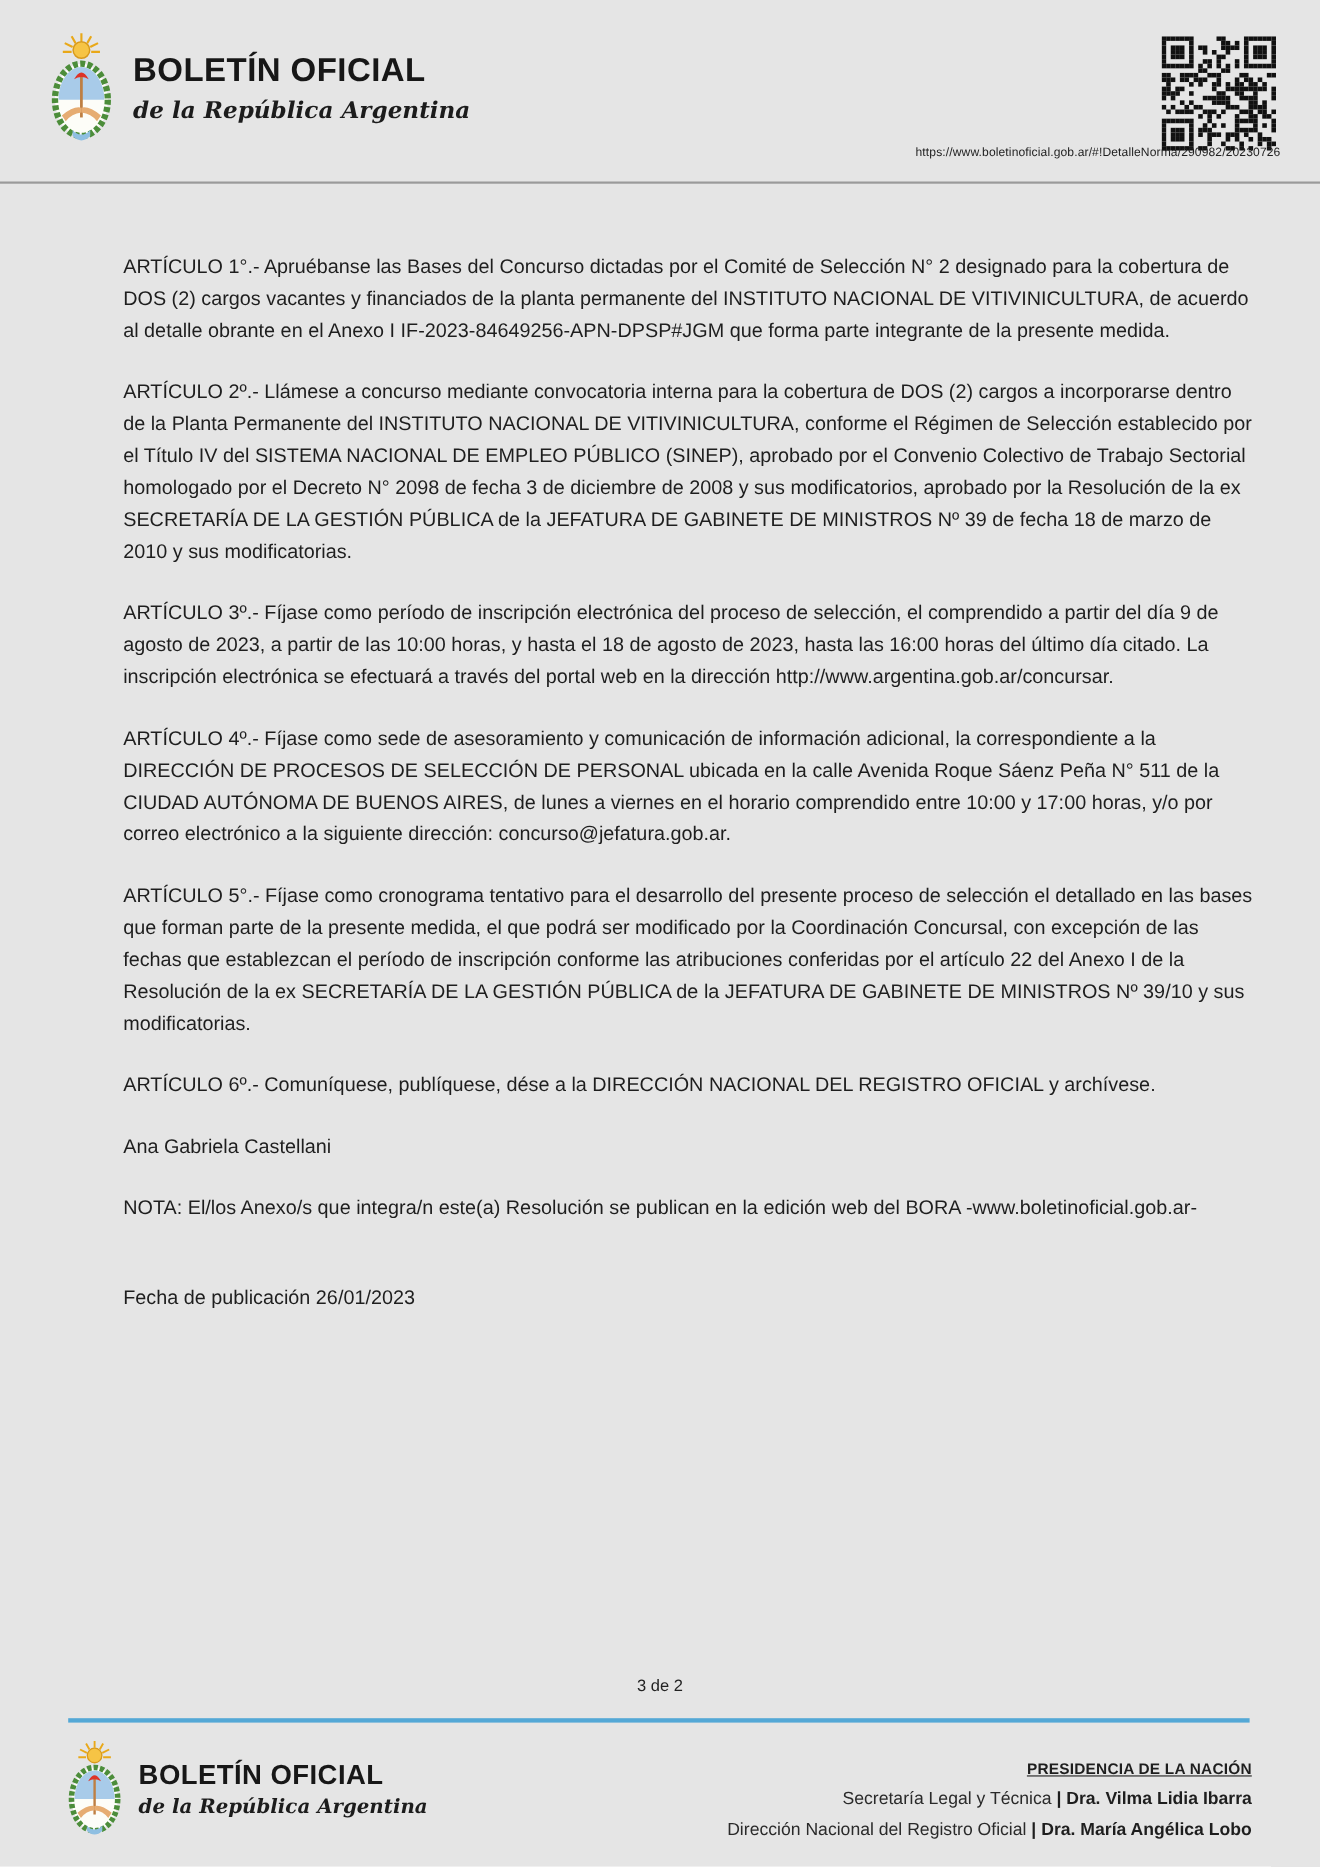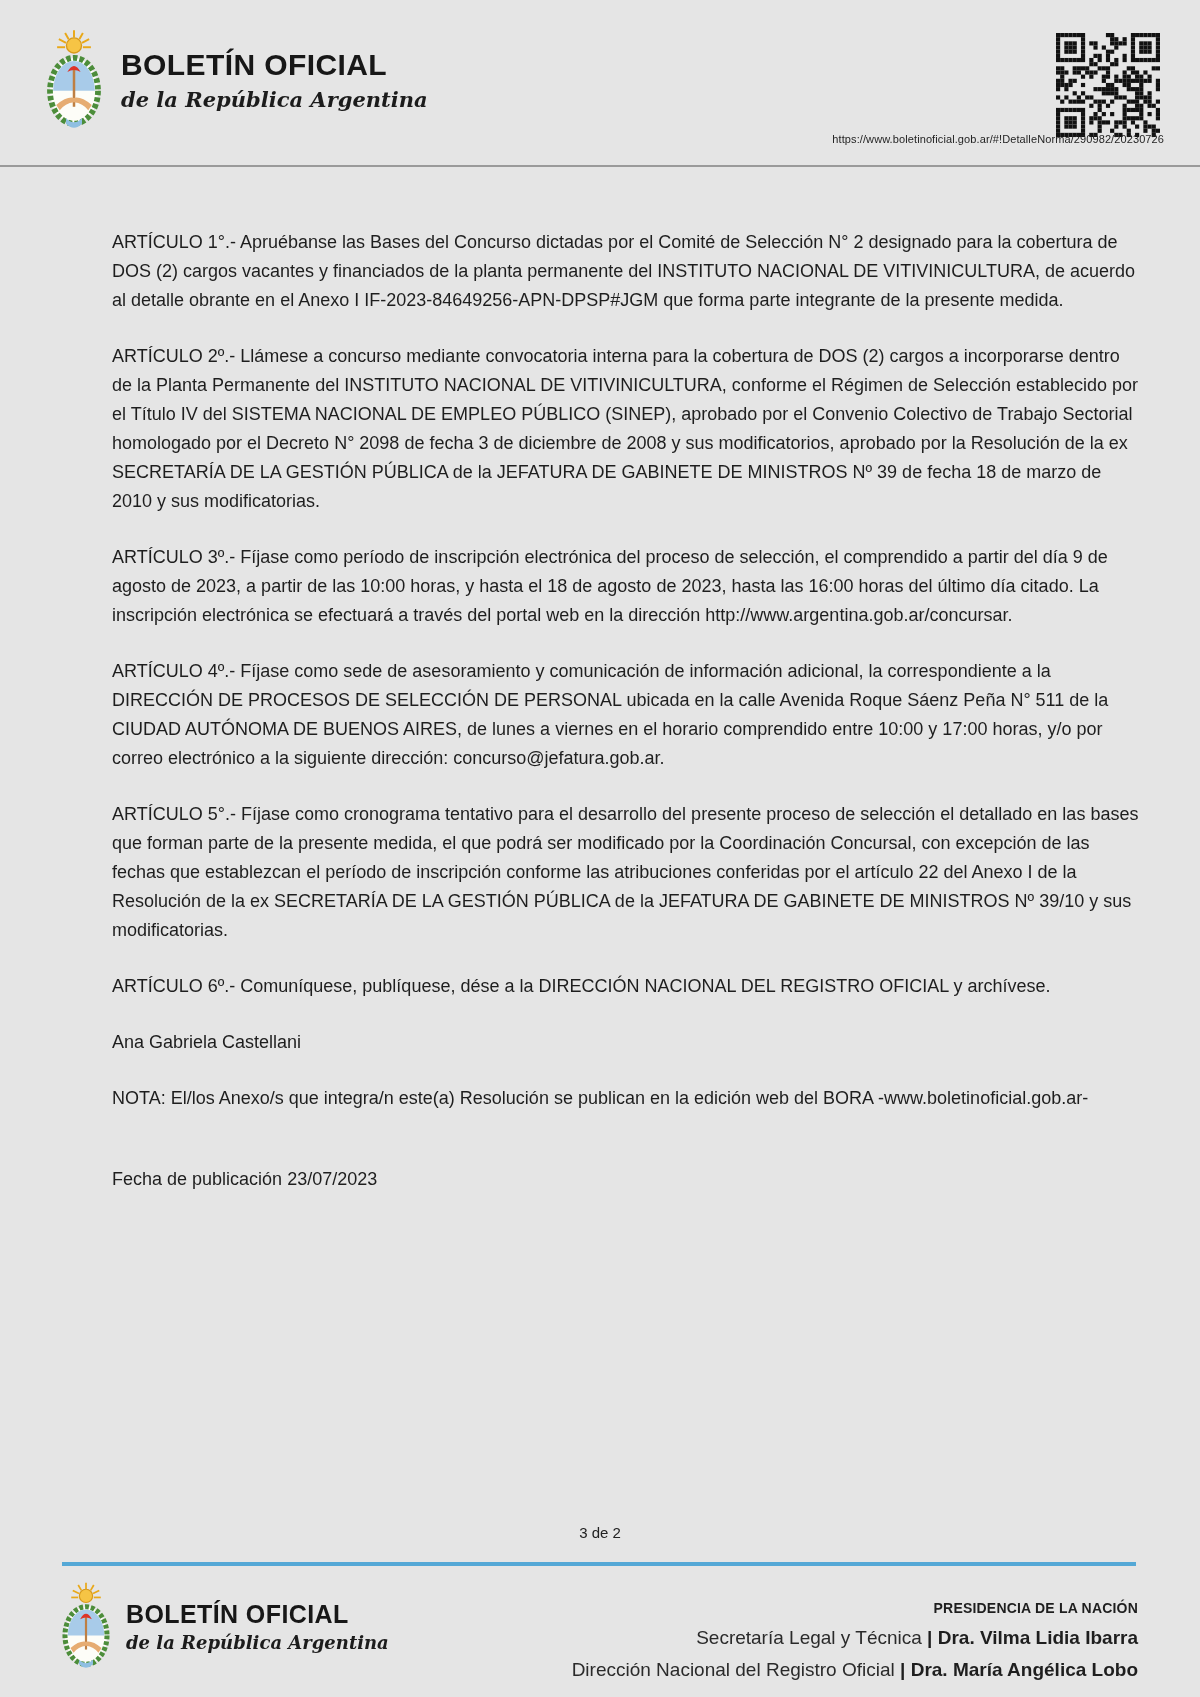--- a/index.html
+++ b/index.html
@@ -25,22 +25,22 @@
   .pub { margin-top:52px; }
   .pub b { font-weight:400; }
   
   .pagenum { position:absolute; top:1524px; left:0; width:100%; text-align:center; font-size:15px; color:#222; }
   .accentbar { position:absolute; top:1562px; left:62px; right:64px; height:4px; background:#54a8d6; }
   .footer-brand { position:absolute; left:58px; top:1580px; display:flex; align-items:center; gap:12px; }
   .footer-brand .arms { width:56px; height:94px; }
   .footer-brand .brand-title { font-size:25px; }
   .footer-brand .brand-sub { font-size:18px; margin-top:5px; }
   .credits { position:absolute; right:62px; top:1600px; text-align:right; color:#1e1e1e; }
-  .credits .presidency { font-size:14px; font-weight:700; letter-spacing:.2px; margin-bottom:11px; }
-  .credits .line { font-size:19px; margin-bottom:10px;margin-left:26px; }
+  .credits .presidency { font-size:14px; font-weight:700; letter-spacing:.2px; margin-bottom:11px;text-decoration:underline; }
+  .credits .line { font-size:16px; margin-bottom:10px;margin-left:26px; }
   .credits .line .lbl { font-weight:400; color:#2a2a2a; }
   .credits .line b { font-weight:700; }
 </style>
 </head>
 <body>
 
 <svg width="0" height="0" style="position:absolute" aria-hidden="true">
   <defs>
     <symbol id="arms" viewBox="0 0 72 118">
       <g stroke="#e9a818" stroke-width="2.2">
@@ -386,21 +386,21 @@
     <p>ARTÍCULO 1°.- Apruébanse las Bases del Concurso dictadas por el Comité de Selección N° 2 designado para la cobertura de DOS (2) cargos vacantes y financiados de la planta permanente del INSTITUTO NACIONAL DE VITIVINICULTURA, de acuerdo al detalle obrante en el Anexo I IF-2023-84649256-APN-DPSP#JGM que forma parte integrante de la presente medida.</p>
     <p>ARTÍCULO 2º.- Llámese a concurso mediante convocatoria interna para la cobertura de DOS (2) cargos a incorporarse dentro de la Planta Permanente del INSTITUTO NACIONAL DE VITIVINICULTURA, conforme el Régimen de Selección establecido por el Título IV del SISTEMA NACIONAL DE EMPLEO PÚBLICO (SINEP), aprobado por el Convenio Colectivo de Trabajo Sectorial homologado por el Decreto N° 2098 de fecha 3 de diciembre de 2008 y sus modificatorios, aprobado por la Resolución de la ex SECRETARÍA DE LA GESTIÓN PÚBLICA de la JEFATURA DE GABINETE DE MINISTROS Nº 39 de fecha 18 de marzo de 2010 y sus modificatorias.</p>
     <p>ARTÍCULO 3º.- Fíjase como período de inscripción electrónica del proceso de selección, el comprendido a partir del día 9 de agosto de 2023, a partir de las 10:00 horas, y hasta el 18 de agosto de 2023, hasta las 16:00 horas del último día citado. La inscripción electrónica se efectuará a través del portal web en la dirección http://www.argentina.gob.ar/concursar.</p>
     <p>ARTÍCULO 4º.- Fíjase como sede de asesoramiento y comunicación de información adicional, la correspondiente a la DIRECCIÓN DE PROCESOS DE SELECCIÓN DE PERSONAL ubicada en la calle Avenida Roque Sáenz Peña N° 511 de la CIUDAD AUTÓNOMA DE BUENOS AIRES, de lunes a viernes en el horario comprendido entre 10:00 y 17:00 horas, y/o por correo electrónico a la siguiente dirección: concurso@jefatura.gob.ar.</p>
     <p>ARTÍCULO 5°.- Fíjase como cronograma tentativo para el desarrollo del presente proceso de selección el detallado en las bases que forman parte de la presente medida, el que podrá ser modificado por la Coordinación Concursal, con excepción de las fechas que establezcan el período de inscripción conforme las atribuciones conferidas por el artículo 22 del Anexo I de la Resolución de la ex SECRETARÍA DE LA GESTIÓN PÚBLICA de la JEFATURA DE GABINETE DE MINISTROS Nº 39/10 y sus modificatorias.</p>
     <p>ARTÍCULO 6º.- Comuníquese, publíquese, dése a la DIRECCIÓN NACIONAL DEL REGISTRO OFICIAL y archívese.</p>
     <p>Ana Gabriela Castellani</p>
     <p>NOTA: El/los Anexo/s que integra/n este(a) Resolución se publican en la edición web del BORA -www.boletinoficial.gob.ar-</p>
     <p class="pub">
       <b>Fecha de publicación</b>
-      <span>23/07/2023</span>
+      <span>26/01/2023</span>
     </p>
   </main>
 
   <div class="pagenum">3 de 2</div>
 
   <footer>
     <div class="accentbar" style="background: rgb(84, 168, 214);"></div>
     <div class="footer-brand brand">
       <svg class="arms">
           <use href="#arms"></use>

